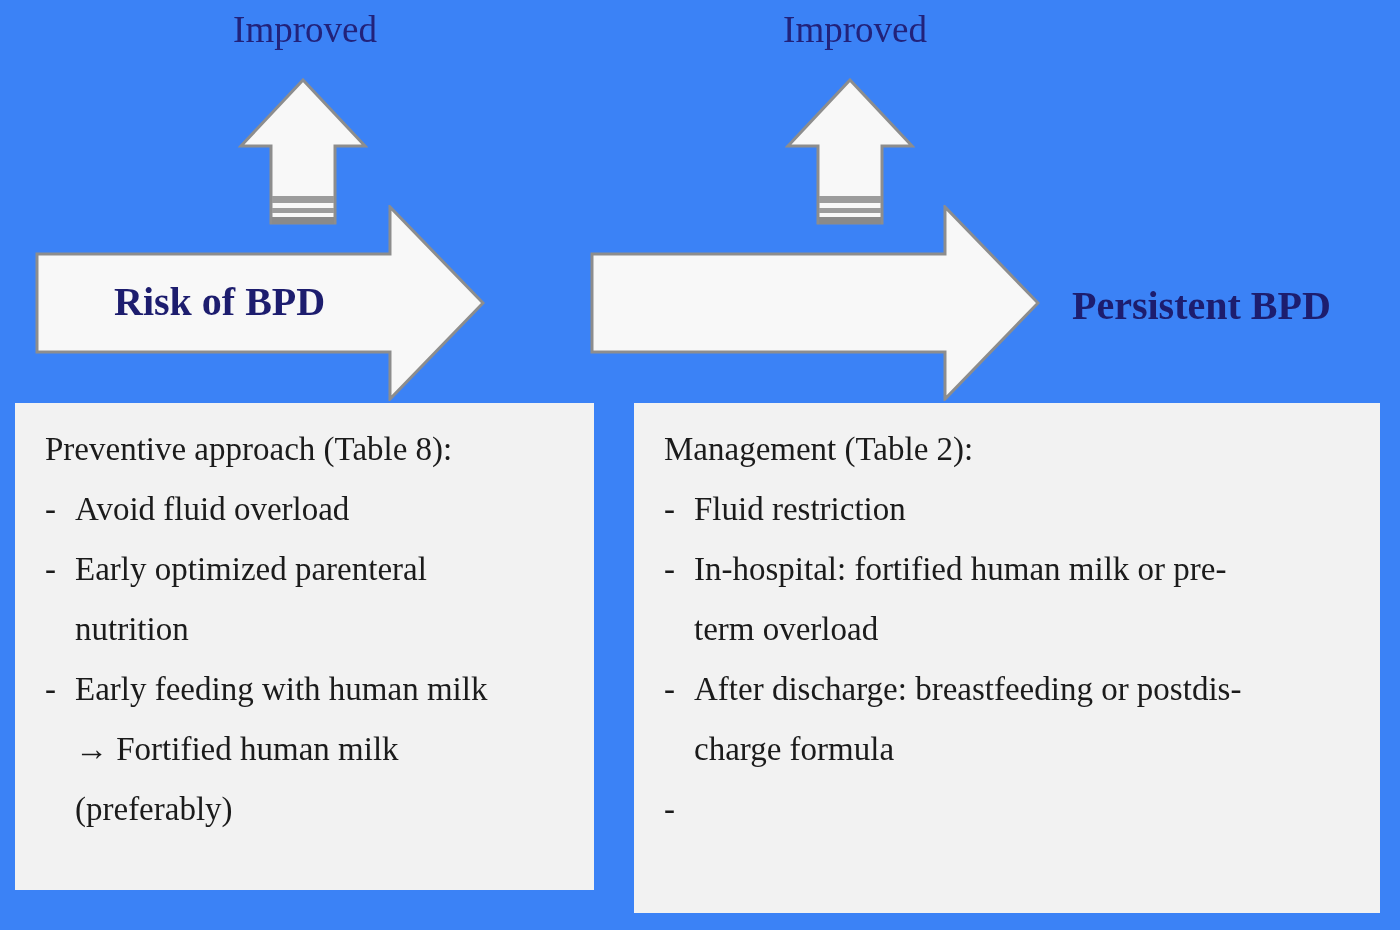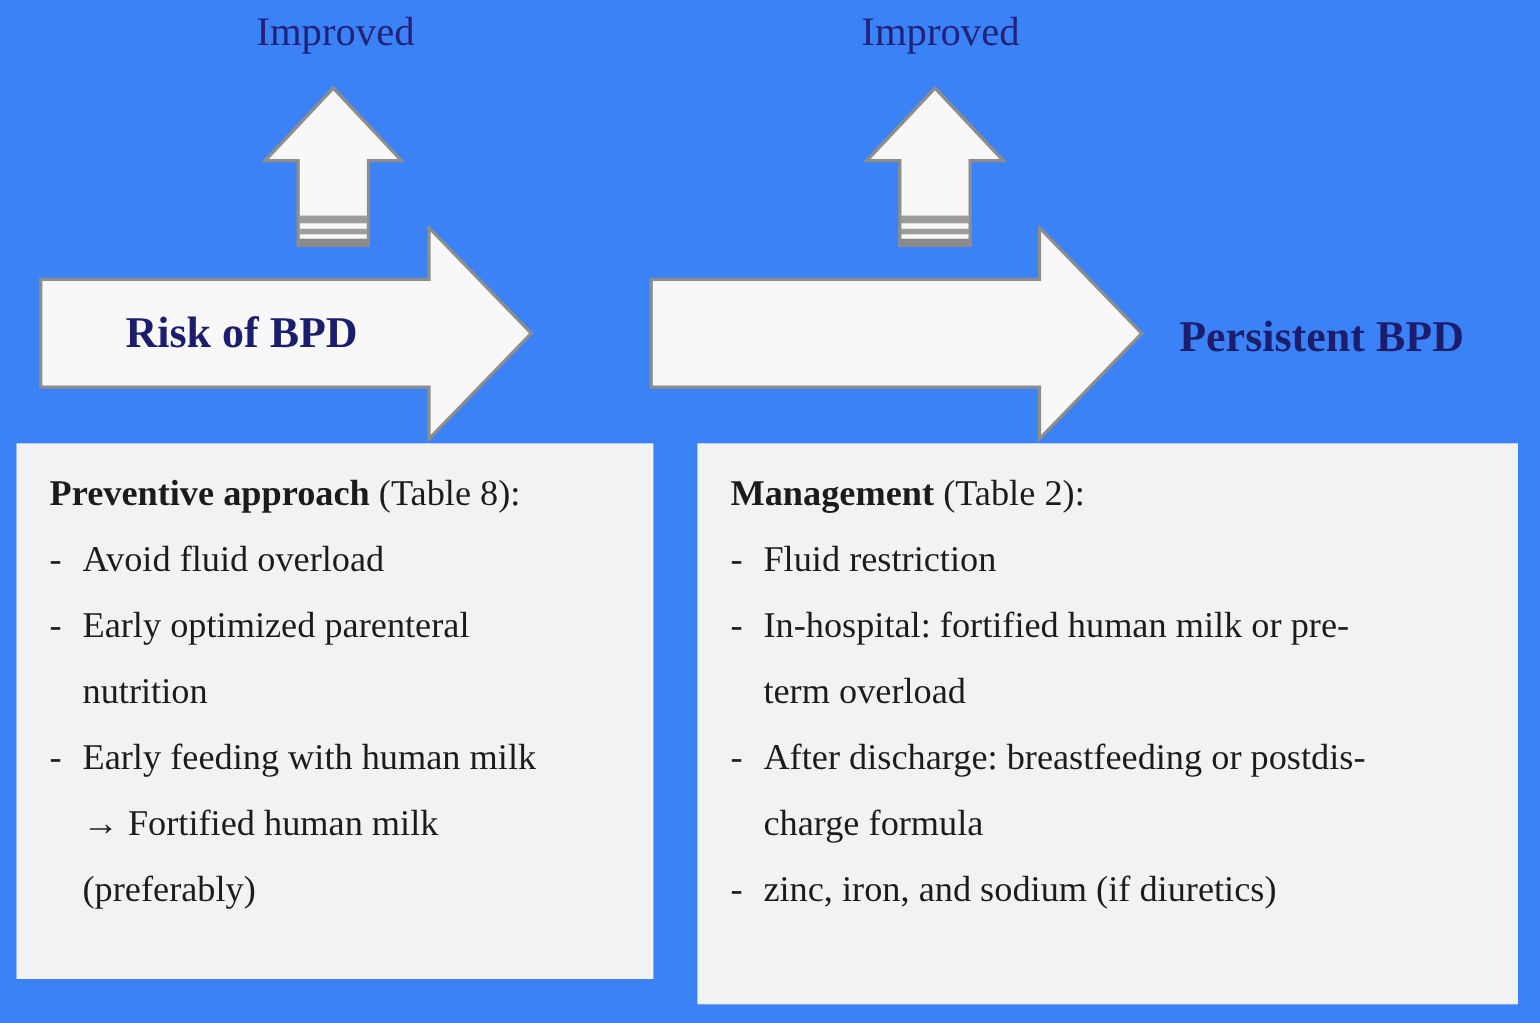--- a/index.html
+++ b/index.html
@@ -31,21 +31,21 @@
     white-space:nowrap;
   }
   .box{
     background:#f2f2f2;
     color:#1b1b1b;
     font-size:33px;
     line-height:60px;
     padding:16px 20px 0 30px;
     box-sizing:border-box;
   }
-  .box-heading .bold{font-weight:bold;}
+  .box-heading .bold{font-weight:normal;}
   .item{display:flex;align-items:flex-start;}
   .dash{width:30px;flex:0 0 30px;}
   .itext{flex:1;}
   svg{display:block;}
 </style>
 </head>
 <body>
 
 <div id="stage">
 
@@ -127,18 +127,17 @@
     <div class="item">
       <span class="dash">-</span>
       <div class="itext">
         <div>After discharge: breastfeeding or postdis-</div>
         <div>charge formula</div>
       </div>
     </div>
     <div class="item">
       <span class="dash">-</span>
       <div class="itext">
-        <div>zinc, iron, and sodium (if diuretics)</div>
       </div>
     </div>
   </div>
 
 </div>
 
 </body></html>

